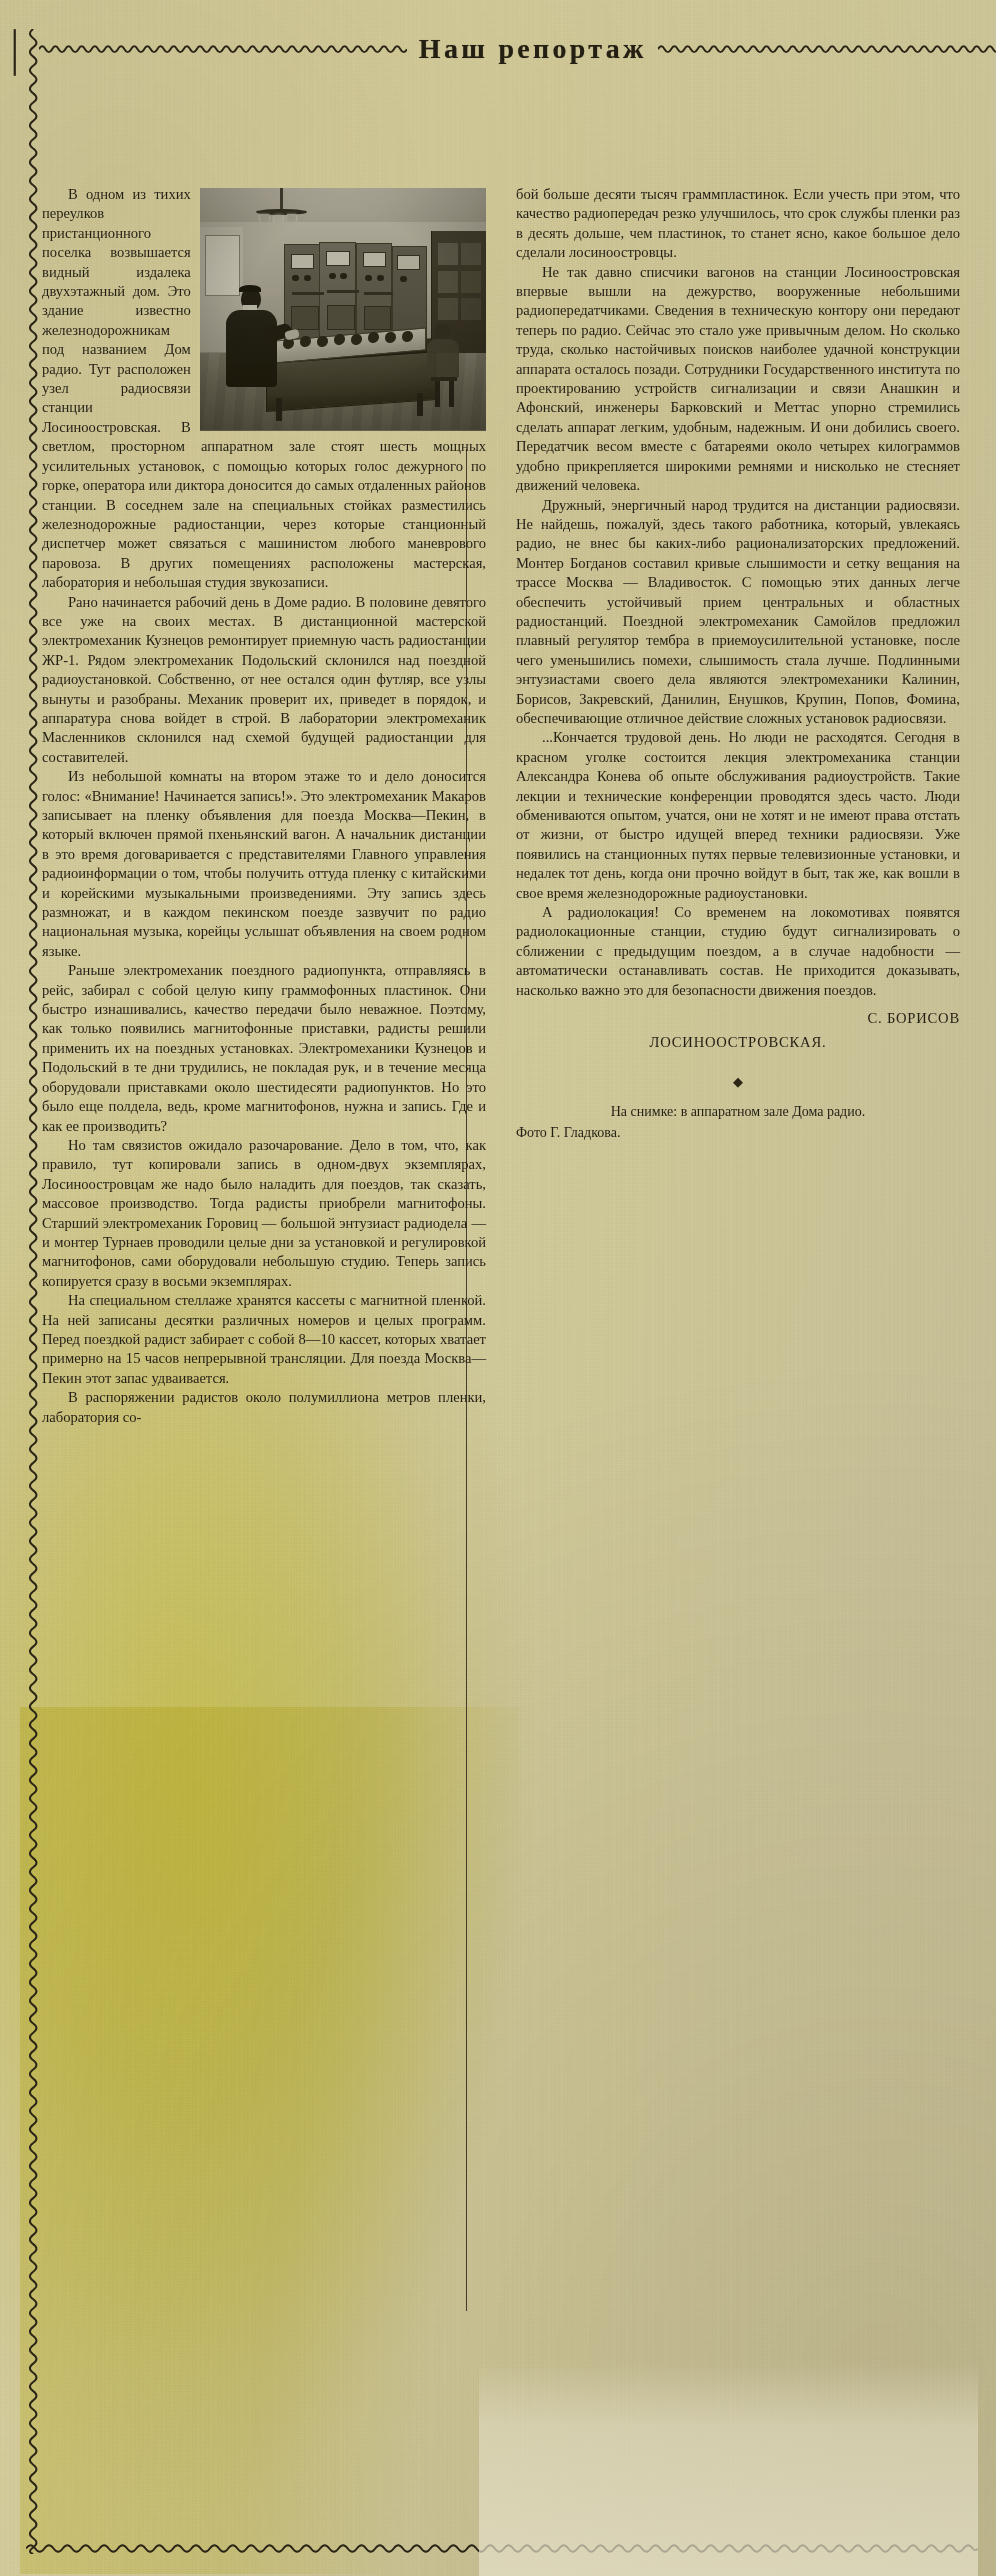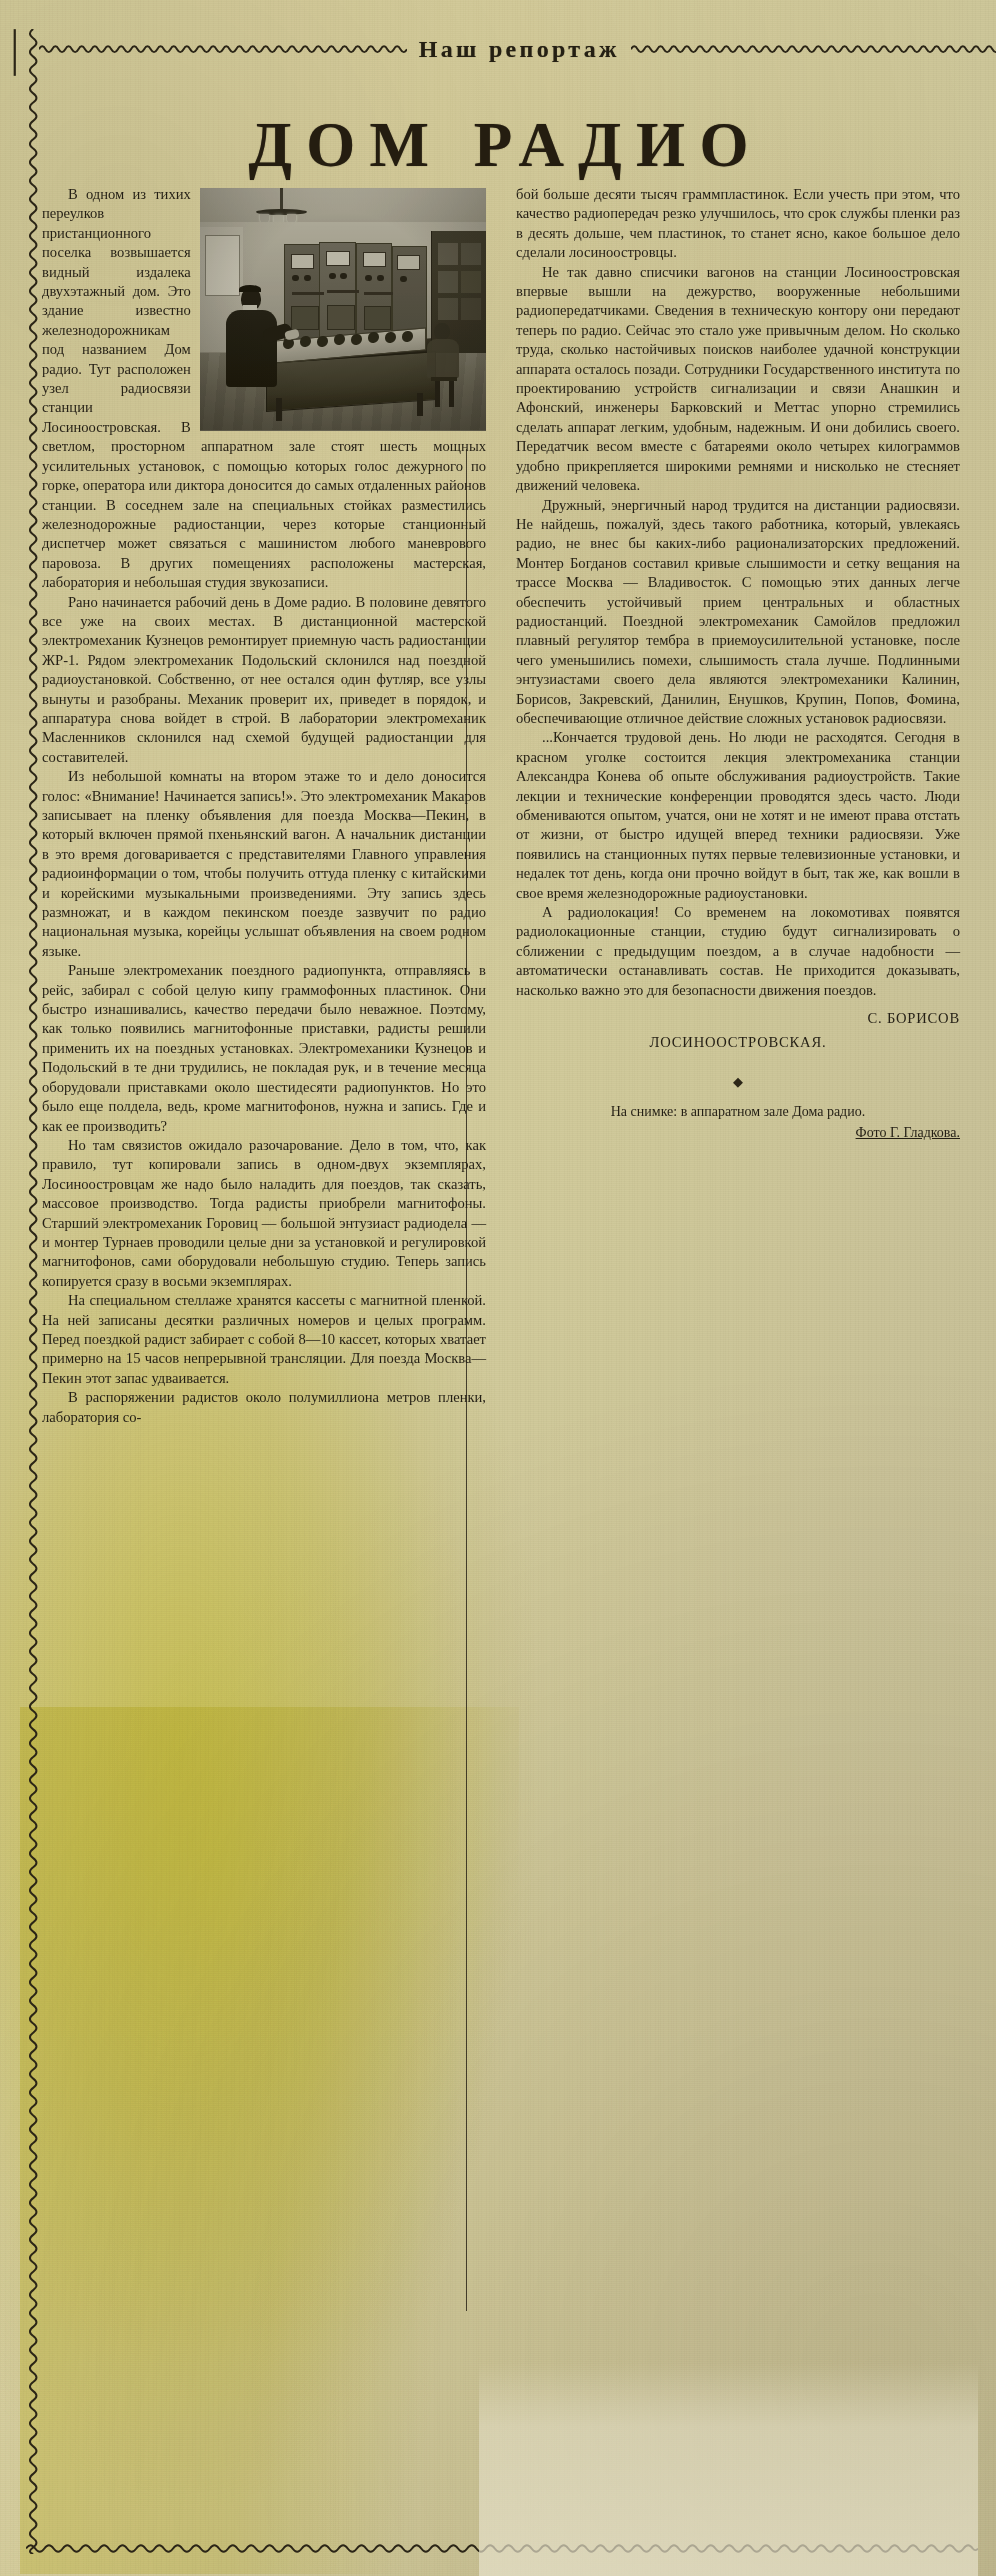--- a/index.html
+++ b/index.html
@@ -46,21 +46,21 @@
   .wave{position:absolute;pointer-events:none;}
   .wave svg{display:block;}
 
   
   #kicker-row{
     position:absolute;left:39px;top:31.5px;width:919px;height:35px;
     display:flex;align-items:center;
   }
   #kicker-rule-left{flex:0 0 368px;height:14.4px;margin-right:11.8px;}
   #kicker-text{
-    font-size:24px;font-weight:bold;letter-spacing:3.3px;color:#241f13;
+    font-size:28px;font-weight:bold;letter-spacing:3.3px;color:#241f13;
     white-space:nowrap;text-shadow:0 0 0.7px rgba(40,34,20,.5);
   }
   #kicker-rule-right{flex:1;height:14.4px;margin-left:11.8px;}
 
   #title{
     position:absolute;left:0;top:72px;width:997px;
     text-align:center;
     font-size:63px;line-height:1.0;font-weight:bold;
     letter-spacing:14.4px;color:#241d10;
     text-indent:14.4px;
@@ -119,21 +119,21 @@
   #sig-place{
     text-align:center;font-size:14.6px;letter-spacing:0.8px;
     margin-top:3.9px;color:#241f15;
   }
   #diamond{
     text-align:center;font-size:13px;margin-top:19.7px;color:#2c2617;letter-spacing:0;
   }
   #caption{
     text-align:center;font-size:14px;line-height:19px;margin-top:10.5px;color:#241f15;
   }
-  #credit{text-align:right;font-size:14px;margin-top:2.6px;color:#241f15;text-decoration:underline;}
+  #credit{font-size:14px;margin-top:2.6px;color:#241f15;}
 
   
   #bottom-light{
     position:absolute;left:479px;top:2363px;width:499px;height:213px;
     background:linear-gradient(180deg, rgba(226,221,196,.0) 0%, rgba(228,223,199,.55) 30%, rgba(230,225,202,.72) 100%);
     pointer-events:none;
   }
 </style>
 </head>
 <body>
@@ -168,21 +168,20 @@
       </svg>
     </div>
     <div id="kicker-text">Наш репортаж</div>
     <div id="kicker-rule-right">
       <svg width="368" height="14.4" viewBox="0 0 560 22" preserveAspectRatio="none">
         <path d="M0 11 Q5 2 10 11 Q15 20 20 11 Q25 2 30 11 Q35 20 40 11 Q45 2 50 11 Q55 20 60 11 Q65 2 70 11 Q75 20 80 11 Q85 2 90 11 Q95 20 100 11 Q105 2 110 11 Q115 20 120 11 Q125 2 130 11 Q135 20 140 11 Q145 2 150 11 Q155 20 160 11 Q165 2 170 11 Q175 20 180 11 Q185 2 190 11 Q195 20 200 11 Q205 2 210 11 Q215 20 220 11 Q225 2 230 11 Q235 20 240 11 Q245 2 250 11 Q255 20 260 11 Q265 2 270 11 Q275 20 280 11 Q285 2 290 11 Q295 20 300 11 Q305 2 310 11 Q315 20 320 11 Q325 2 330 11 Q335 20 340 11 Q345 2 350 11 Q355 20 360 11 Q365 2 370 11 Q375 20 380 11 Q385 2 390 11 Q395 20 400 11 Q405 2 410 11 Q415 20 420 11 Q425 2 430 11 Q435 20 440 11 Q445 2 450 11 Q455 20 460 11 Q465 2 470 11 Q475 20 480 11 Q485 2 490 11 Q495 20 500 11 Q505 2 510 11 Q515 20 520 11 Q525 2 530 11 Q535 20 540 11 Q545 2 550 11 Q555 20 560 11" fill="none" stroke="#2b2517" stroke-width="3"></path>
       </svg>
     </div>
   </div>
 
-  <h1 id="title">ДОМ РАДИО</h1>
 
   <div id="col-divider"></div>
 
   <div id="cols">
 
     <div class="col" id="col1">
 
       <figure id="photo">
         <div class="halftone"></div>
 

